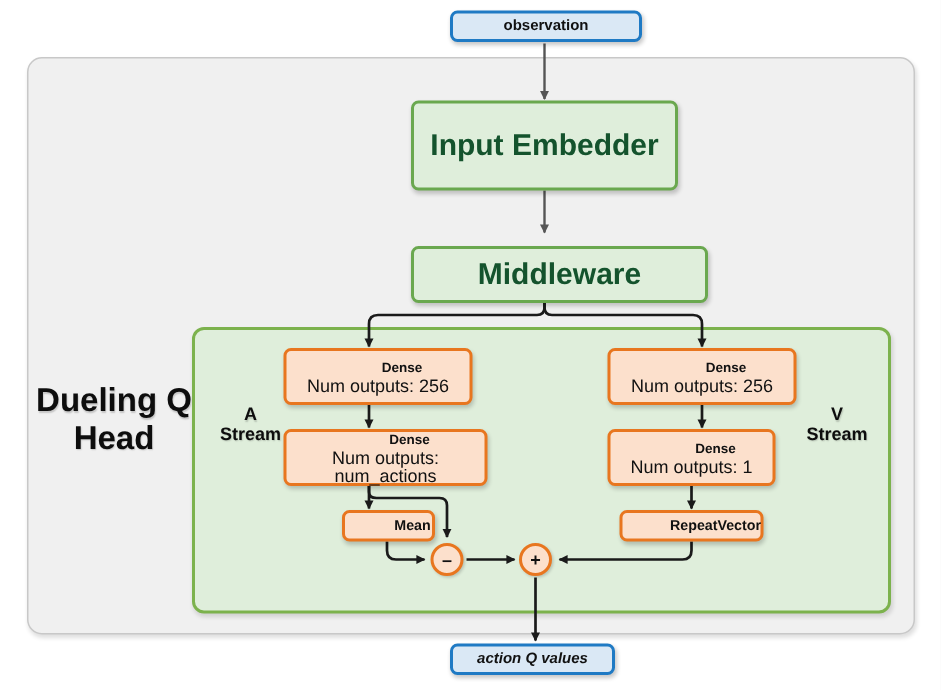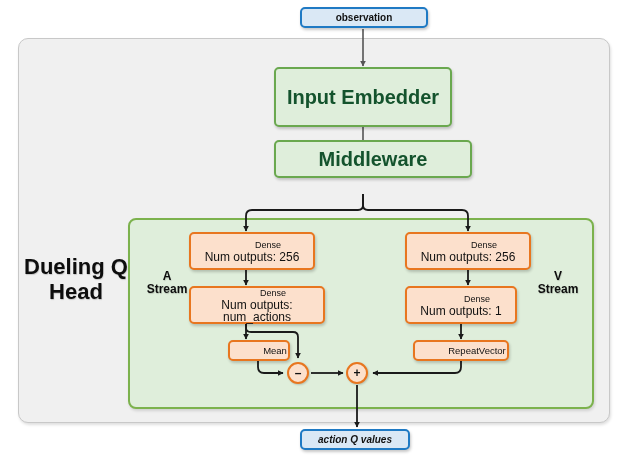--- a/index.html
+++ b/index.html
@@ -81,21 +81,21 @@
   .orange-box {
     background: #fce0cc;
     border: 2px solid #e8761f;
     border-radius: 5px;
     color: #111111;
     box-shadow: 1px 2px 3px rgba(0,0,0,0.20);
     padding: 2px 4px;
   }
   .orange-box .title {
     font-size: 9px;
-    font-weight: normal;
+    font-weight: bold;
     line-height: 12px;
     margin-left: 32px;
   }
   .orange-box .sub {
     font-size: 12px;
     font-weight: normal;
     line-height: 12px;
   }
   .orange-box.single .title {
     font-size: 9.5px;
@@ -196,21 +196,21 @@
   </div>
 
   <div class="node io-box" style="left:300px; top:429px; width:110px; height:21px;font-style:italic;">
     <span>action Q values</span>
   </div>
 
   <div class="node green-box" style="left:274px; top:67px; width:178px; height:60px;">
     <span>Input Embedder</span>
   </div>
 
-  <div class="node green-box" style="left:274px; top:140px; width:198px; height:38px;">
+  <div class="node green-box" style="left:274px; top:164px; width:198px; height:38px;">
     <span>Middleware</span>
   </div>
 
   <div class="node orange-box" style="left:189px; top:232px; width:126px; height:38px;">
     <div class="title">Dense</div>
     <div class="sub">Num outputs: 256</div>
   </div>
 
   <div class="node orange-box" style="left:189px; top:286px; width:136px; height:38px;">
     <div class="title">Dense</div>

